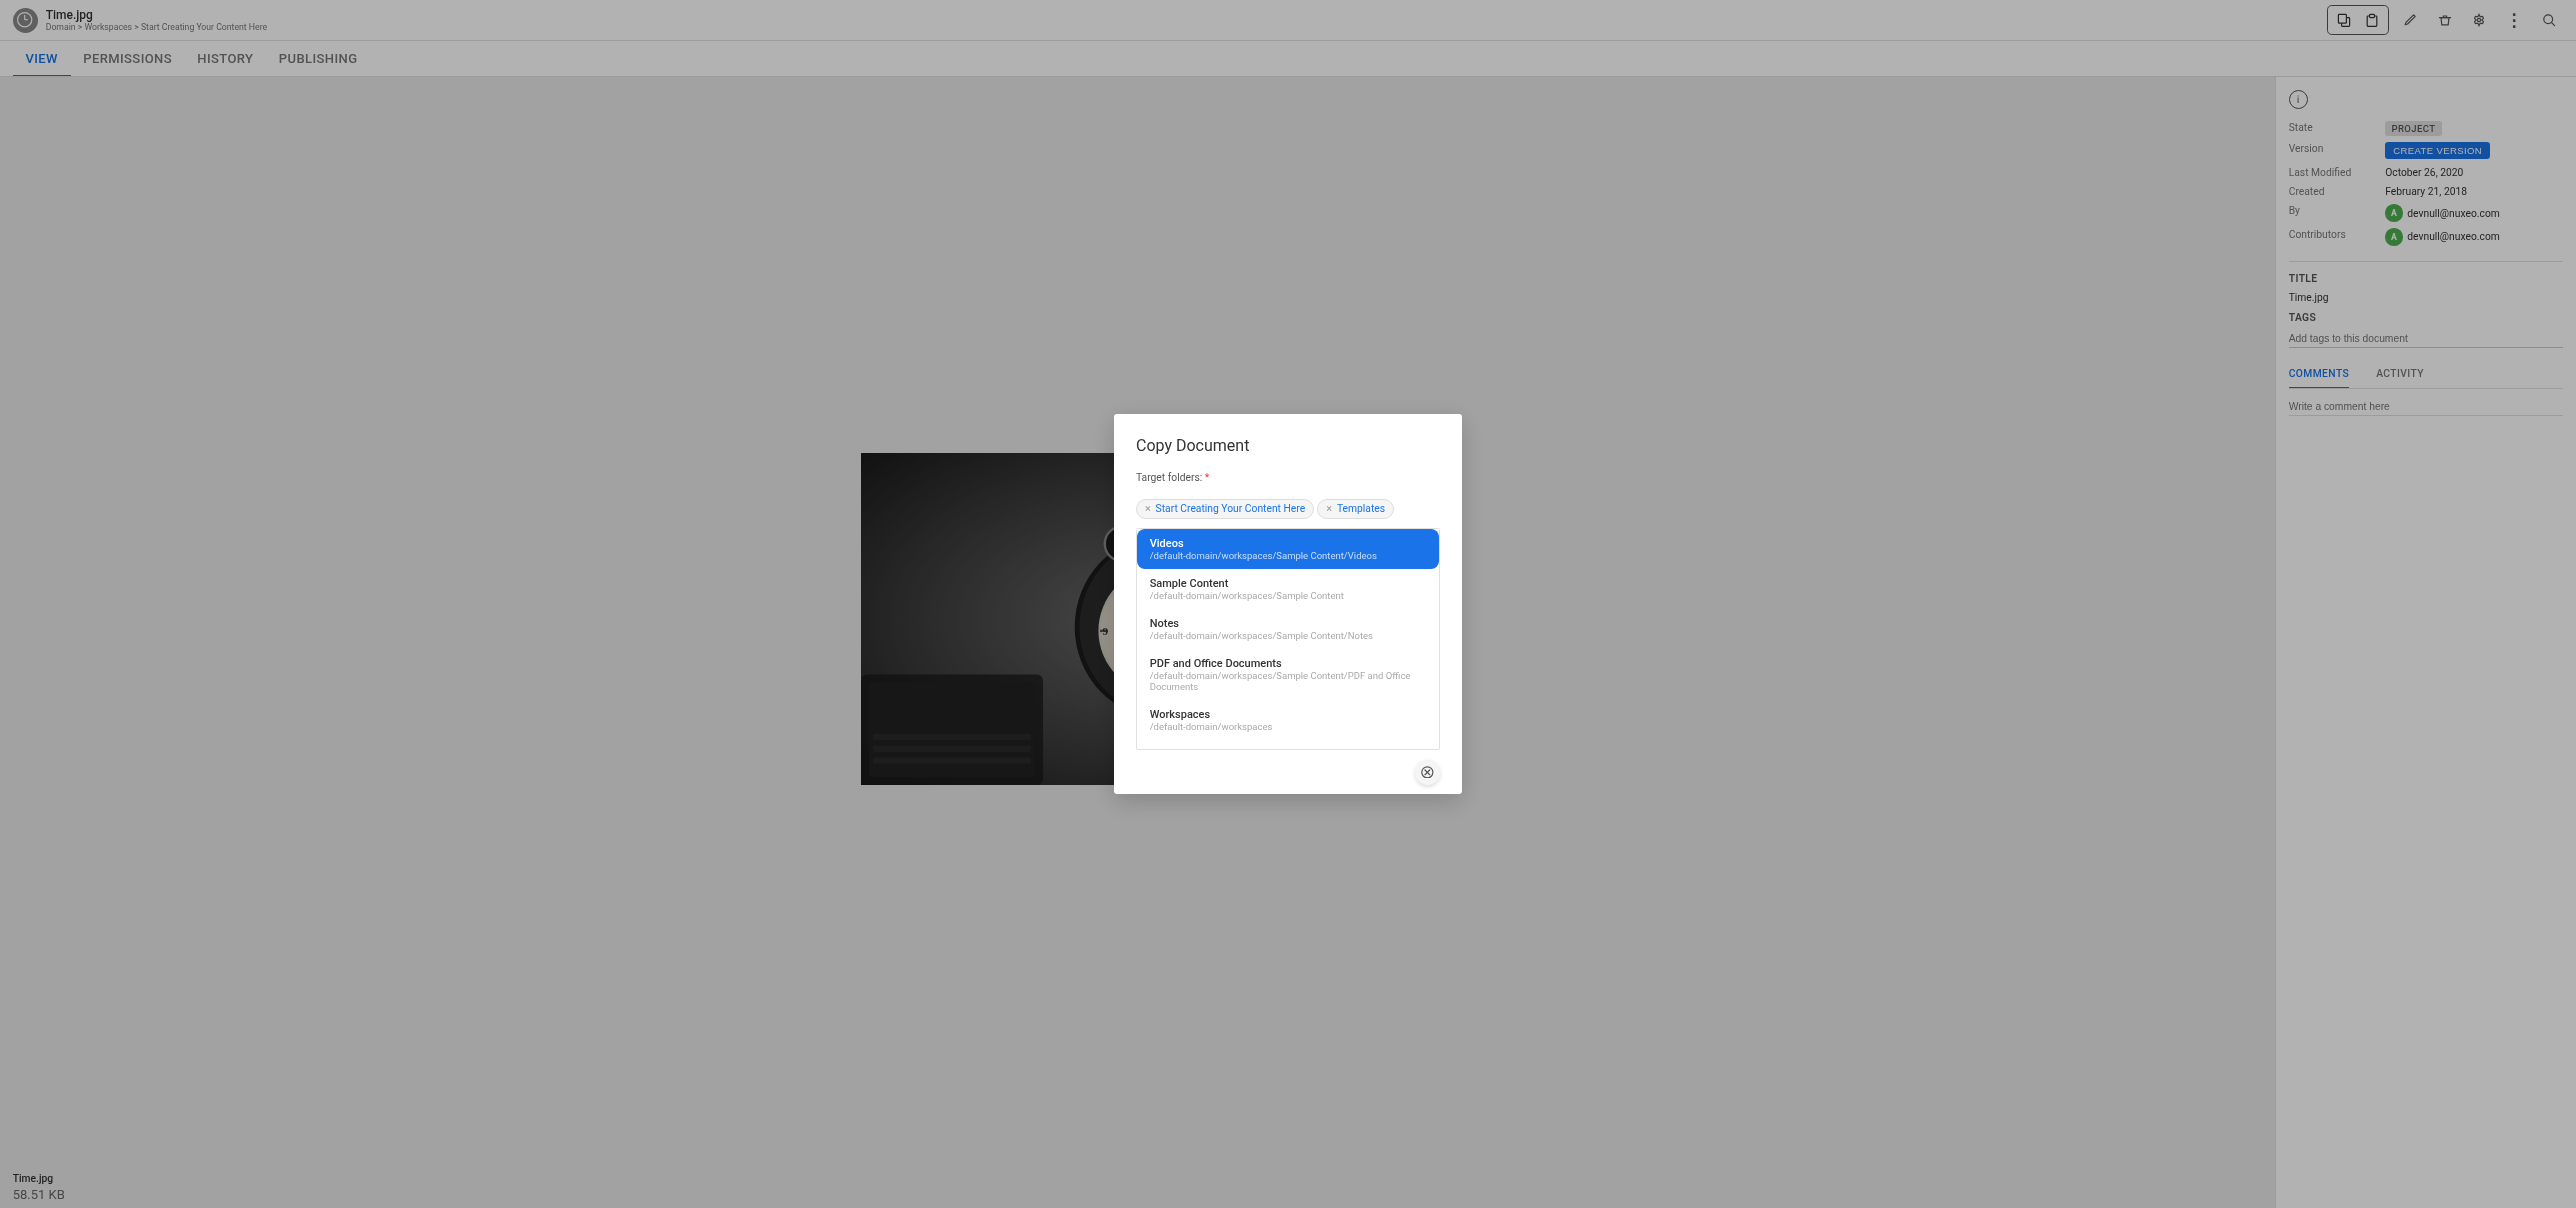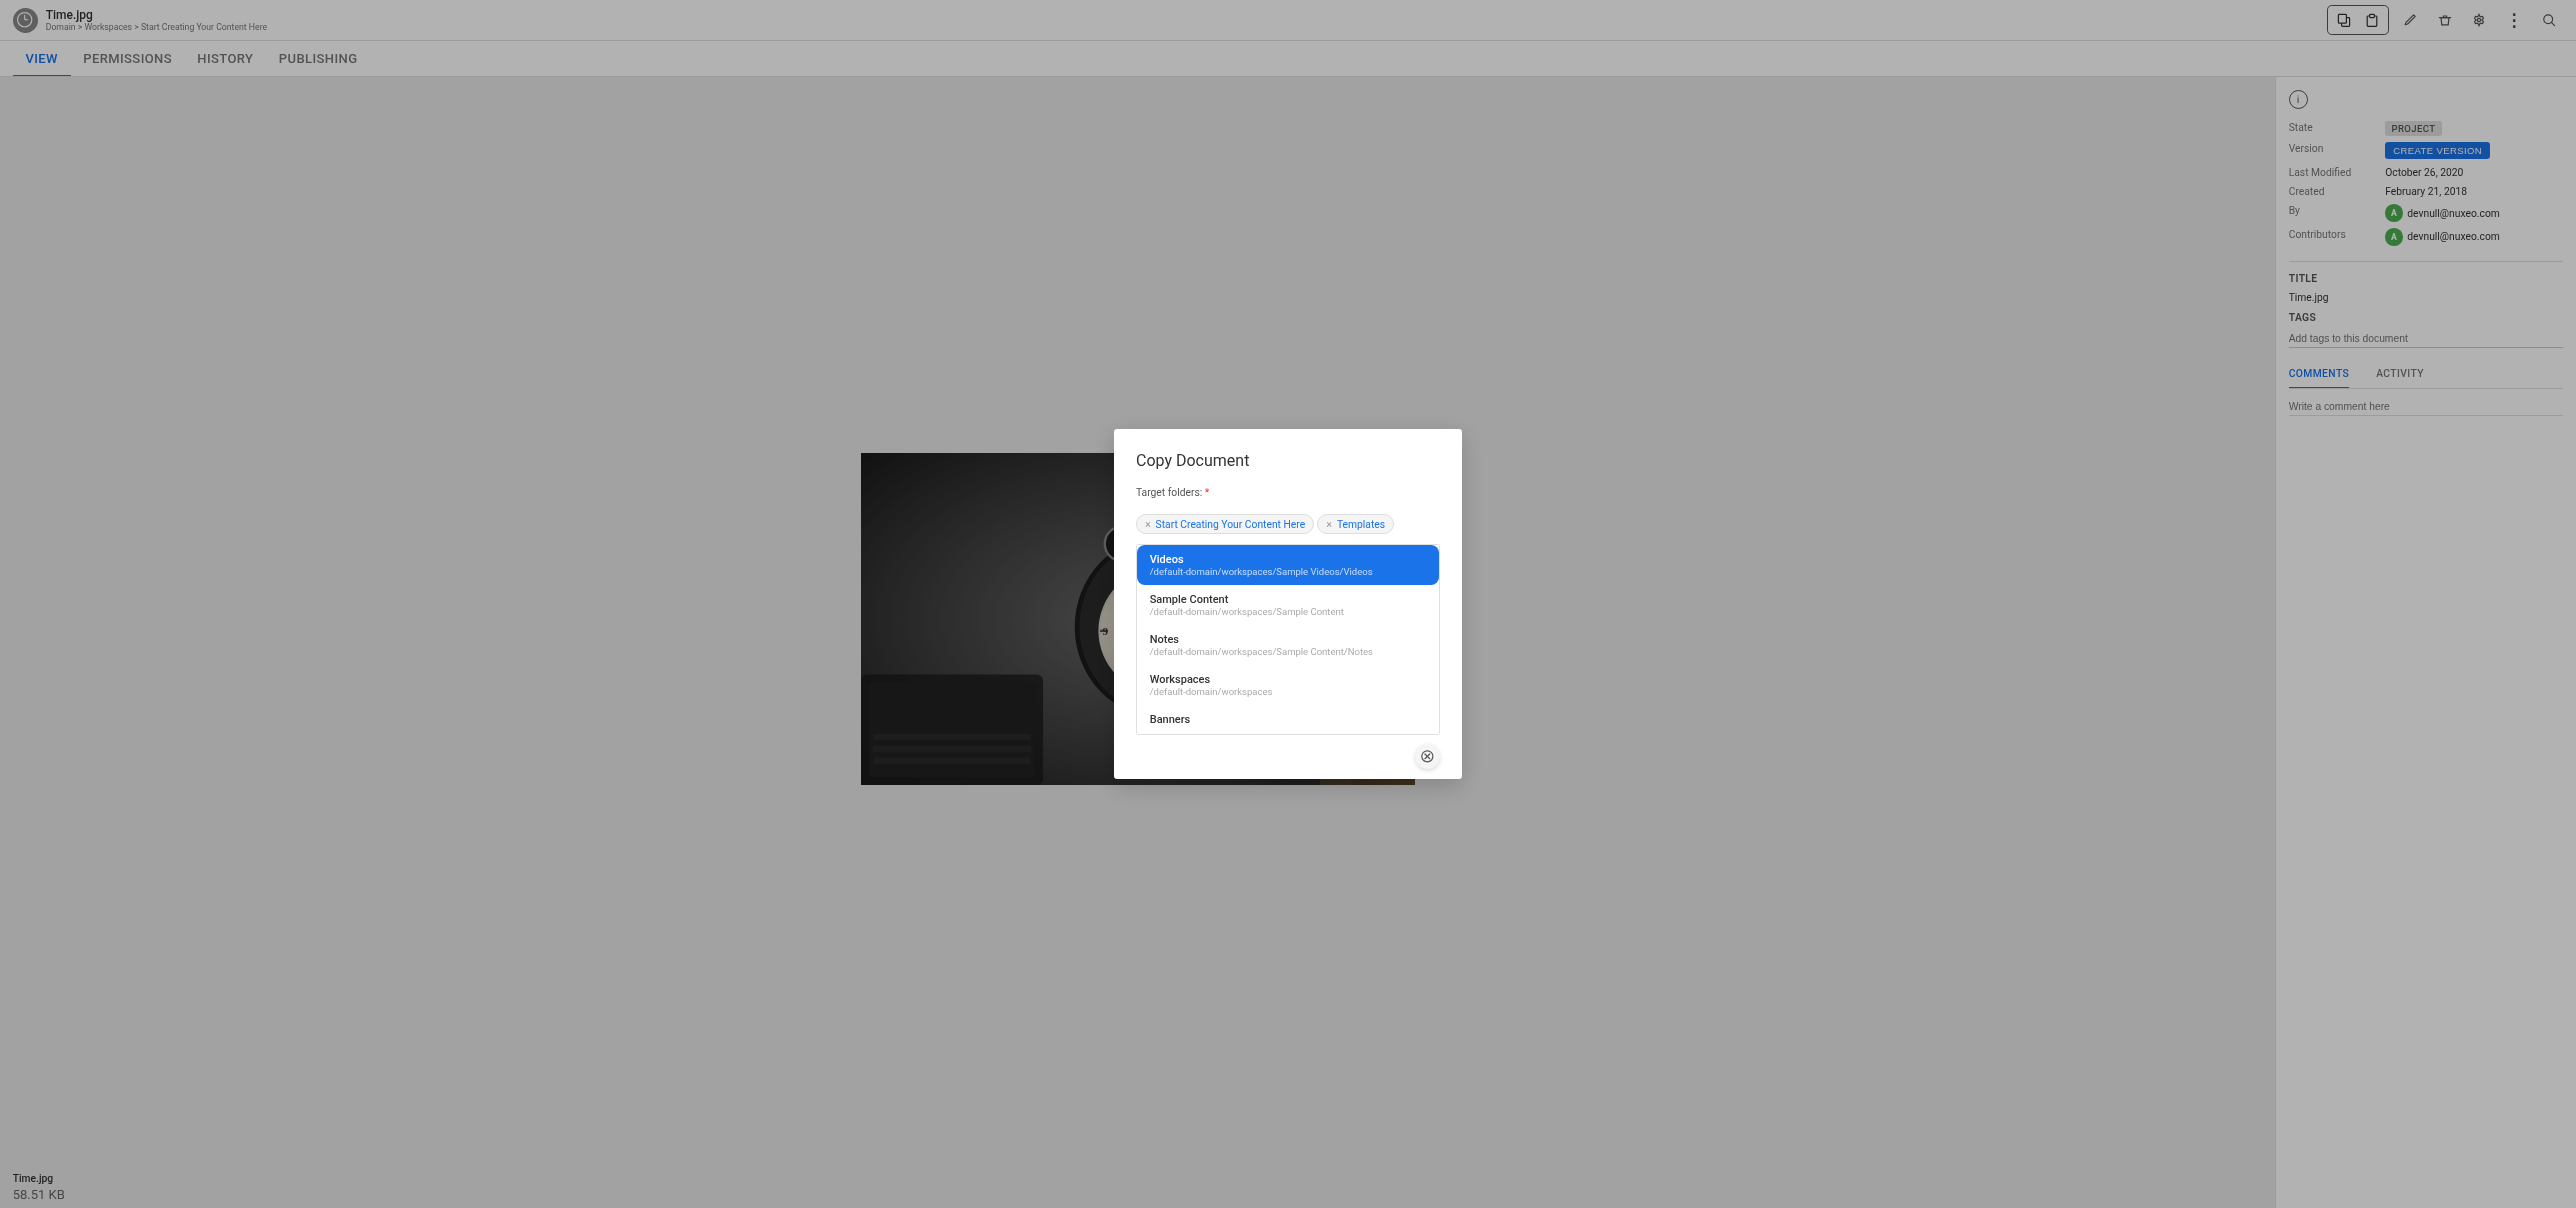--- a/index.html
+++ b/index.html
@@ -657,29 +657,33 @@
       </div>
       <div class="tag-chip">
         <span class="tag-chip-remove">×</span>
         <a href="#">Templates</a>
       </div>
     </div>
 
     <div class="dropdown-list">
       <div class="dropdown-item selected">
         <span class="dropdown-item-name">Videos</span>
-        <span class="dropdown-item-path">/default-domain/workspaces/Sample Videos/Videos</span>
+        <span class="dropdown-item-path">/default-domain/workspaces/Sample Content/Videos</span>
       </div>
       <div class="dropdown-item">
         <span class="dropdown-item-name">Sample Content</span>
         <span class="dropdown-item-path">/default-domain/workspaces/Sample Content</span>
       </div>
       <div class="dropdown-item">
         <span class="dropdown-item-name">Notes</span>
         <span class="dropdown-item-path">/default-domain/workspaces/Sample Content/Notes</span>
+      </div>
+      <div class="dropdown-item">
+        <span class="dropdown-item-name">PDF and Office Documents</span>
+        <span class="dropdown-item-path">/default-domain/workspaces/Sample Content/PDF and Office Documents</span>
       </div>
       <div class="dropdown-item">
         <span class="dropdown-item-name">Workspaces</span>
         <span class="dropdown-item-path">/default-domain/workspaces</span>
       </div>
       <div class="dropdown-item" style="border-bottom: none;">
         <span class="dropdown-item-name">Banners</span>
         <span class="dropdown-item-path"></span>
       </div>
     </div>

